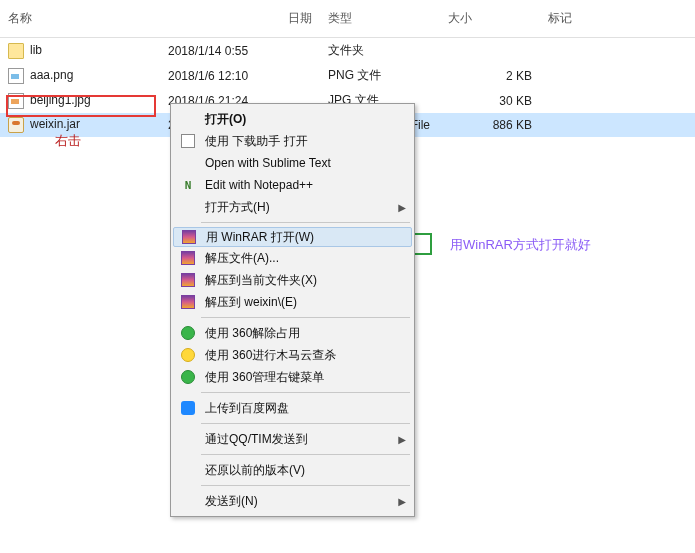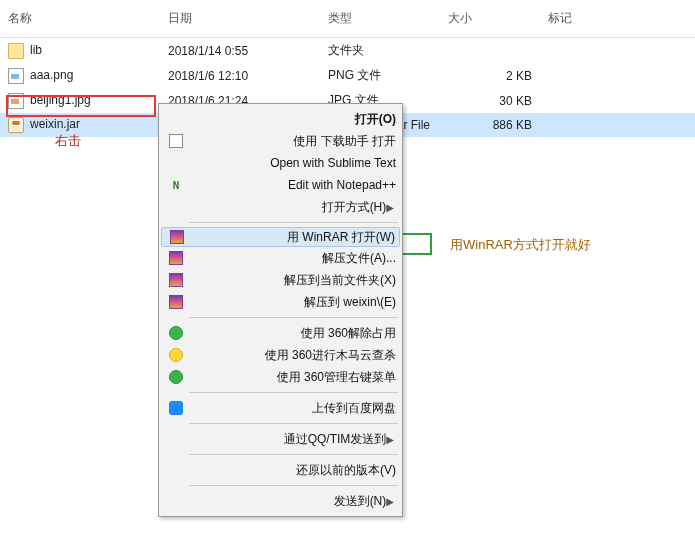--- a/index.html
+++ b/index.html
@@ -1,38 +1,38 @@
 <!DOCTYPE html>
 <html><head>
 <meta charset="utf-8">
 <style>
   * { box-sizing: border-box; margin: 0; padding: 0; font-family: "Microsoft YaHei", "SimSun", Arial, sans-serif; font-size: 12px; }
   body { width: 695px; height: 553px; background: #fff; position: relative; overflow: hidden; }
   .file-table { width: 100%; border-collapse: collapse; }
   .file-table th { text-align: left; font-weight: normal; color: #555; padding: 10px 8px; border-bottom: 1px solid #e0e0e0; }
   .file-table th:nth-child(1){ width:160px; }
-  .file-table th:nth-child(2){ width:160px; }
+  .file-table th:nth-child(2){ width:160px;text-align:right; }
   .file-table th:nth-child(3){ width:120px;margin-left:45px; }
   .file-table th:nth-child(4){ width:100px; }
   .file-table td { padding: 4px 8px; color: #222; white-space: nowrap; }
   .file-table tr.selected td { background: #cce6ff; }
   .col-size { text-align: right; padding-right: 30px; }
   .ficon { display:inline-block; width:16px; height:16px; vertical-align:middle; margin-right:6px; }
   .ficon-folder { background:#ffe79c; border:1px solid #d6b94f; border-radius:1px; }
   .ficon-png { background:#fff; border:1px solid #999; position:relative; }
   .ficon-png::after{content:""; position:absolute; left:2px; top:5px; width:8px; height:5px; background:#7bbde8;}
   .ficon-jpg { background:#fff; border:1px solid #999; position:relative;}
   .ficon-jpg::after{content:""; position:absolute; left:2px; top:5px; width:8px; height:5px; background:#eda45c;}
   .ficon-jar { background:#f5f0e0; border:1px solid #c9a24a; border-radius:2px; position:relative;}
   .ficon-jar::after{content:""; position:absolute; left:3px; top:3px; width:8px; height:4px; background:#d9772f; border-radius:2px;}
   .red-box { position:absolute; left:6px; top:95px; width:150px; height:22px; border:2px solid #e53935; pointer-events:none; }
   .red-label { position:absolute; left:55px; top:132px; color:#b91c1c; font-size:13px; }
   .green-box { position:absolute; left:172px; top:233px; width:260px; height:22px; border:2px solid #2e9e3f; pointer-events:none; }
-  .green-label { position:absolute; left:450px; top:236px; color:#a16207; font-size:13px; }
-  .ctx { position:absolute; left:158px; top:103px; width:245px; background:#f2f2f2; border:1px solid #9a9a9a; box-shadow:2px 2px 4px rgba(0,0,0,.25); padding:4px 2px;text-align:right; }
+  .green-label { position:absolute; left:450px; top:236px; color:#8b5cf6; font-size:13px; }
+  .ctx { position:absolute; left:170px; top:103px; width:245px; background:#f2f2f2; border:1px solid #9a9a9a; box-shadow:2px 2px 4px rgba(0,0,0,.25); padding:4px 2px; }
   .ctx .row { display:flex; align-items:center; height:22px; padding:0 4px 0 6px; cursor:default; }
   .ctx .row.bold span.lbl { font-weight:bold; }
   .ctx .row.hl { background:#d9e8f5; border:1px solid #a9c7e6; border-radius:2px; height:20px; }
   .ctx .ic { width:18px; height:18px; display:inline-flex; align-items:center; justify-content:center; margin-right:8px; font-size:11px; }
   .ctx .lbl { flex:1; color:#111; }
   .ctx .chev { color:#555; font-size:10px; padding-right:2px; }
   .ctx hr { border:none; border-top:1px solid #c8c8c8; margin:4px 2px 4px 28px; }
   .ic-box { width:14px; height:14px; border:1px solid #888; background:#fff; }
   .ic-notepadpp { color:#3a7d2e; font-weight:bold; font-family:monospace; }
   .ic-rar { width:14px; height:14px; background:linear-gradient(#7a3fa0,#d55a8c,#f0a530); border:1px solid #7a3fa0; }

